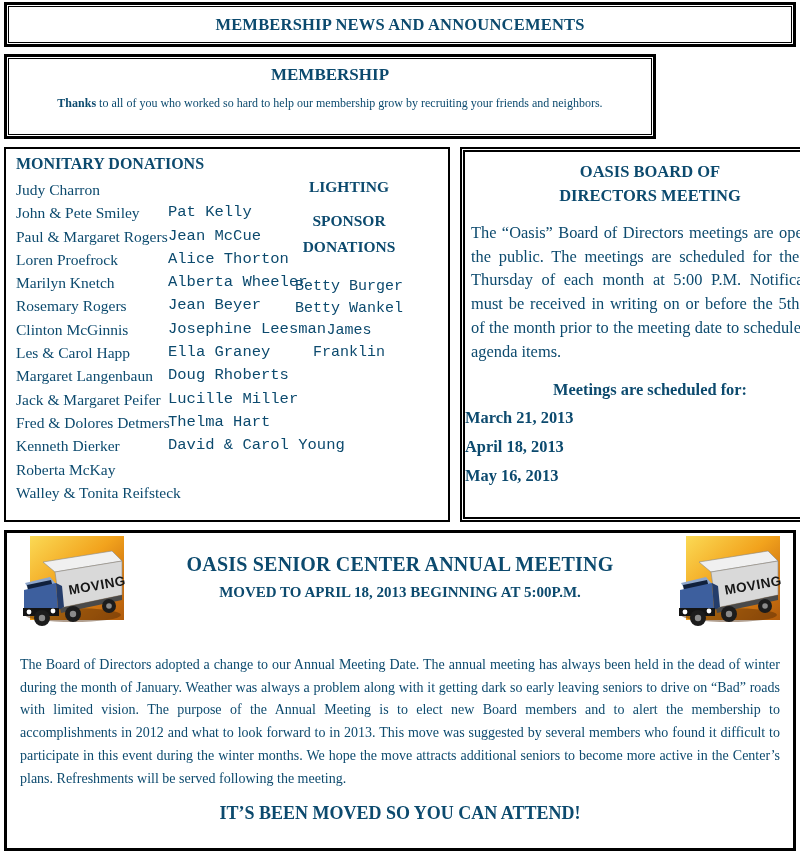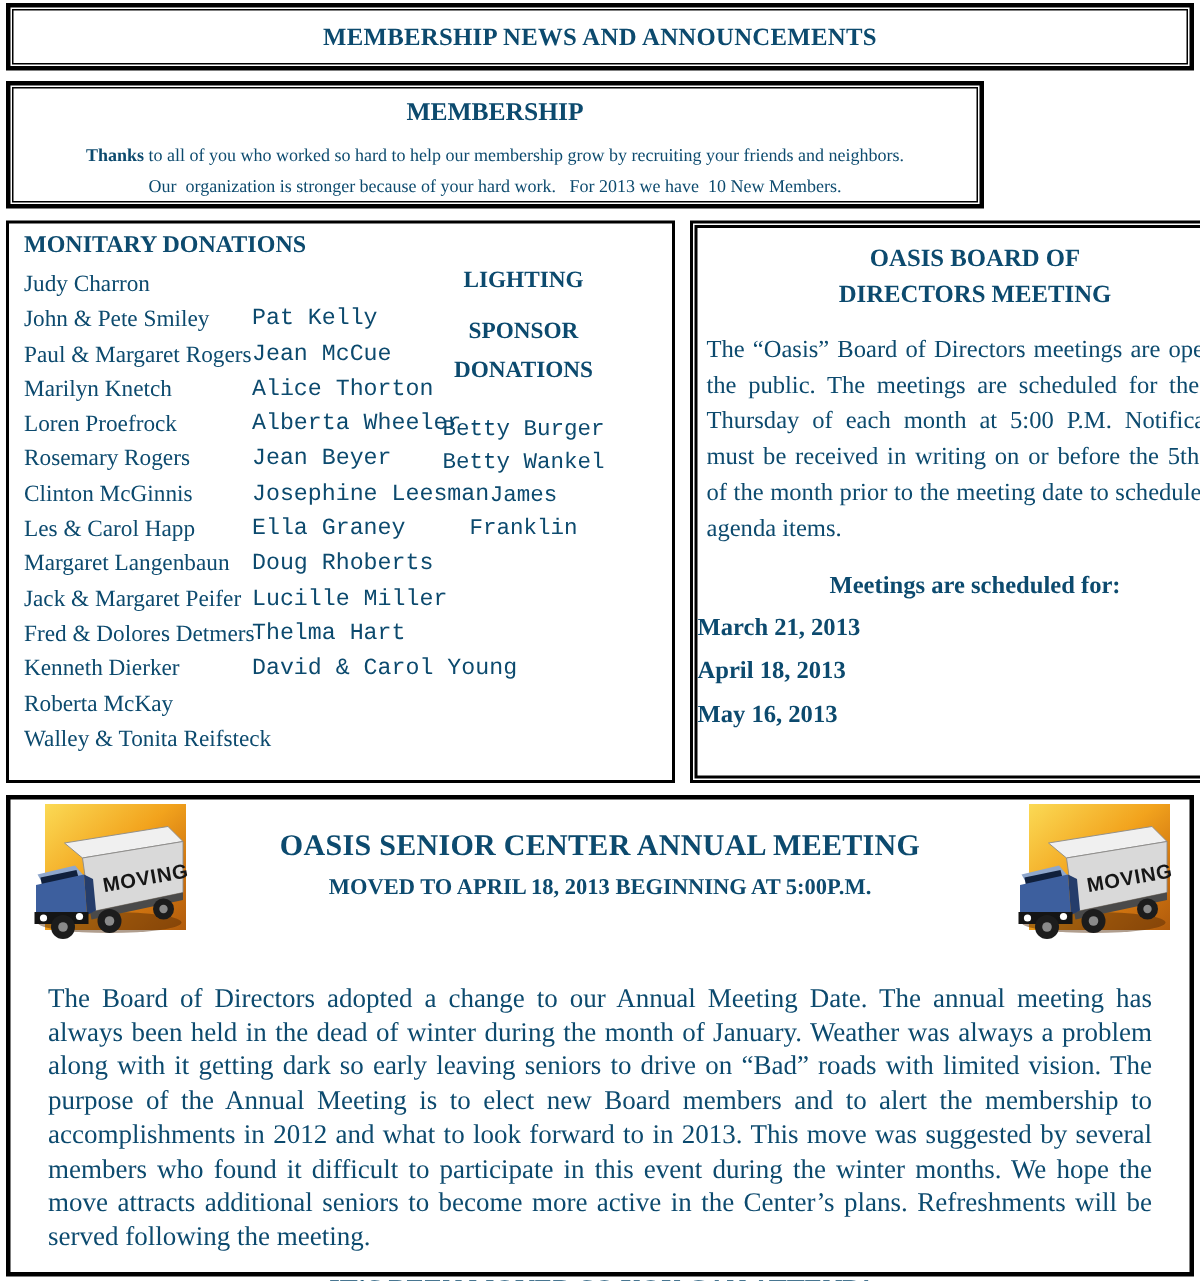--- a/index.html
+++ b/index.html
@@ -52,49 +52,49 @@
 
   
   .annual { left: 4px; top: 530px; width: 792px; height: 321px; border: 3px solid #000; }
   .annual-header { position: relative; height: 96px; }
   .truck { position: absolute; top: 2px; width: 114px; height: 92px; }
   .truck-left { left: 8px; }
   .truck-right { right: 8px; }
   .annual-titles { text-align: center; padding-top: 18px; }
   .annual-title { font-weight: bold; font-size: 20px; line-height: 26px; letter-spacing: 0.2px; }
   .annual-subtitle { font-weight: bold; font-size: 15px; line-height: 24px; margin-top: 3px; }
-  .annual-para { margin: 25px 0 0 0; padding: 0 25px; font-size: 18px; line-height: 22.7px; text-align: justify; }
+  .annual-para { margin: 25px 0 0 0; padding: 0 13px; font-size: 14px; line-height: 22.7px; text-align: justify; }
   .annual-closing { margin-top: 13px; text-align: center; font-weight: bold; font-size: 18px; }
 </style>
 </head>
 <body>
 
 <div class="page">
 
   <div class="double-box banner">
     <div class="inner">
       <div class="banner-title">MEMBERSHIP NEWS AND ANNOUNCEMENTS</div>
     </div>
   </div>
 
   <div class="double-box membership">
     <div class="inner">
       <div class="membership-heading">MEMBERSHIP</div>
-      <div class="membership-body"><b>Thanks</b><span> to all of you who worked so hard to help our membership grow by recruiting your friends and neighbors.</span><br><span>Our  organization is stronger because of your hard work.   For 2013 we have  10 New Members.</span></div>
+      <div class="membership-body"><b>Thanks</b><span> to all of you who worked so hard to help our membership grow by recruiting your friends and neighbors.</span><br></div>
     </div>
   </div>
 
   <div class="single-box donations">
     <div class="donations-heading">MONITARY DONATIONS</div>
     <div class="donor-col donor-col1">
       <div>Judy Charron</div>
       <div>John &amp; Pete Smiley</div>
       <div>Paul &amp; Margaret Rogers</div>
+      <div>Loren Proefrock</div>
       <div>Marilyn Knetch</div>
-      <div>Loren Proefrock</div>
       <div>Rosemary Rogers</div>
       <div>Clinton McGinnis</div>
       <div>Les &amp; Carol Happ</div>
       <div>Margaret Langenbaun</div>
       <div>Jack &amp; Margaret Peifer</div>
       <div>Fred &amp; Dolores Detmers</div>
       <div>Kenneth Dierker</div>
       <div>Roberta McKay</div>
       <div>Walley &amp; Tonita Reifsteck</div>
     </div>

